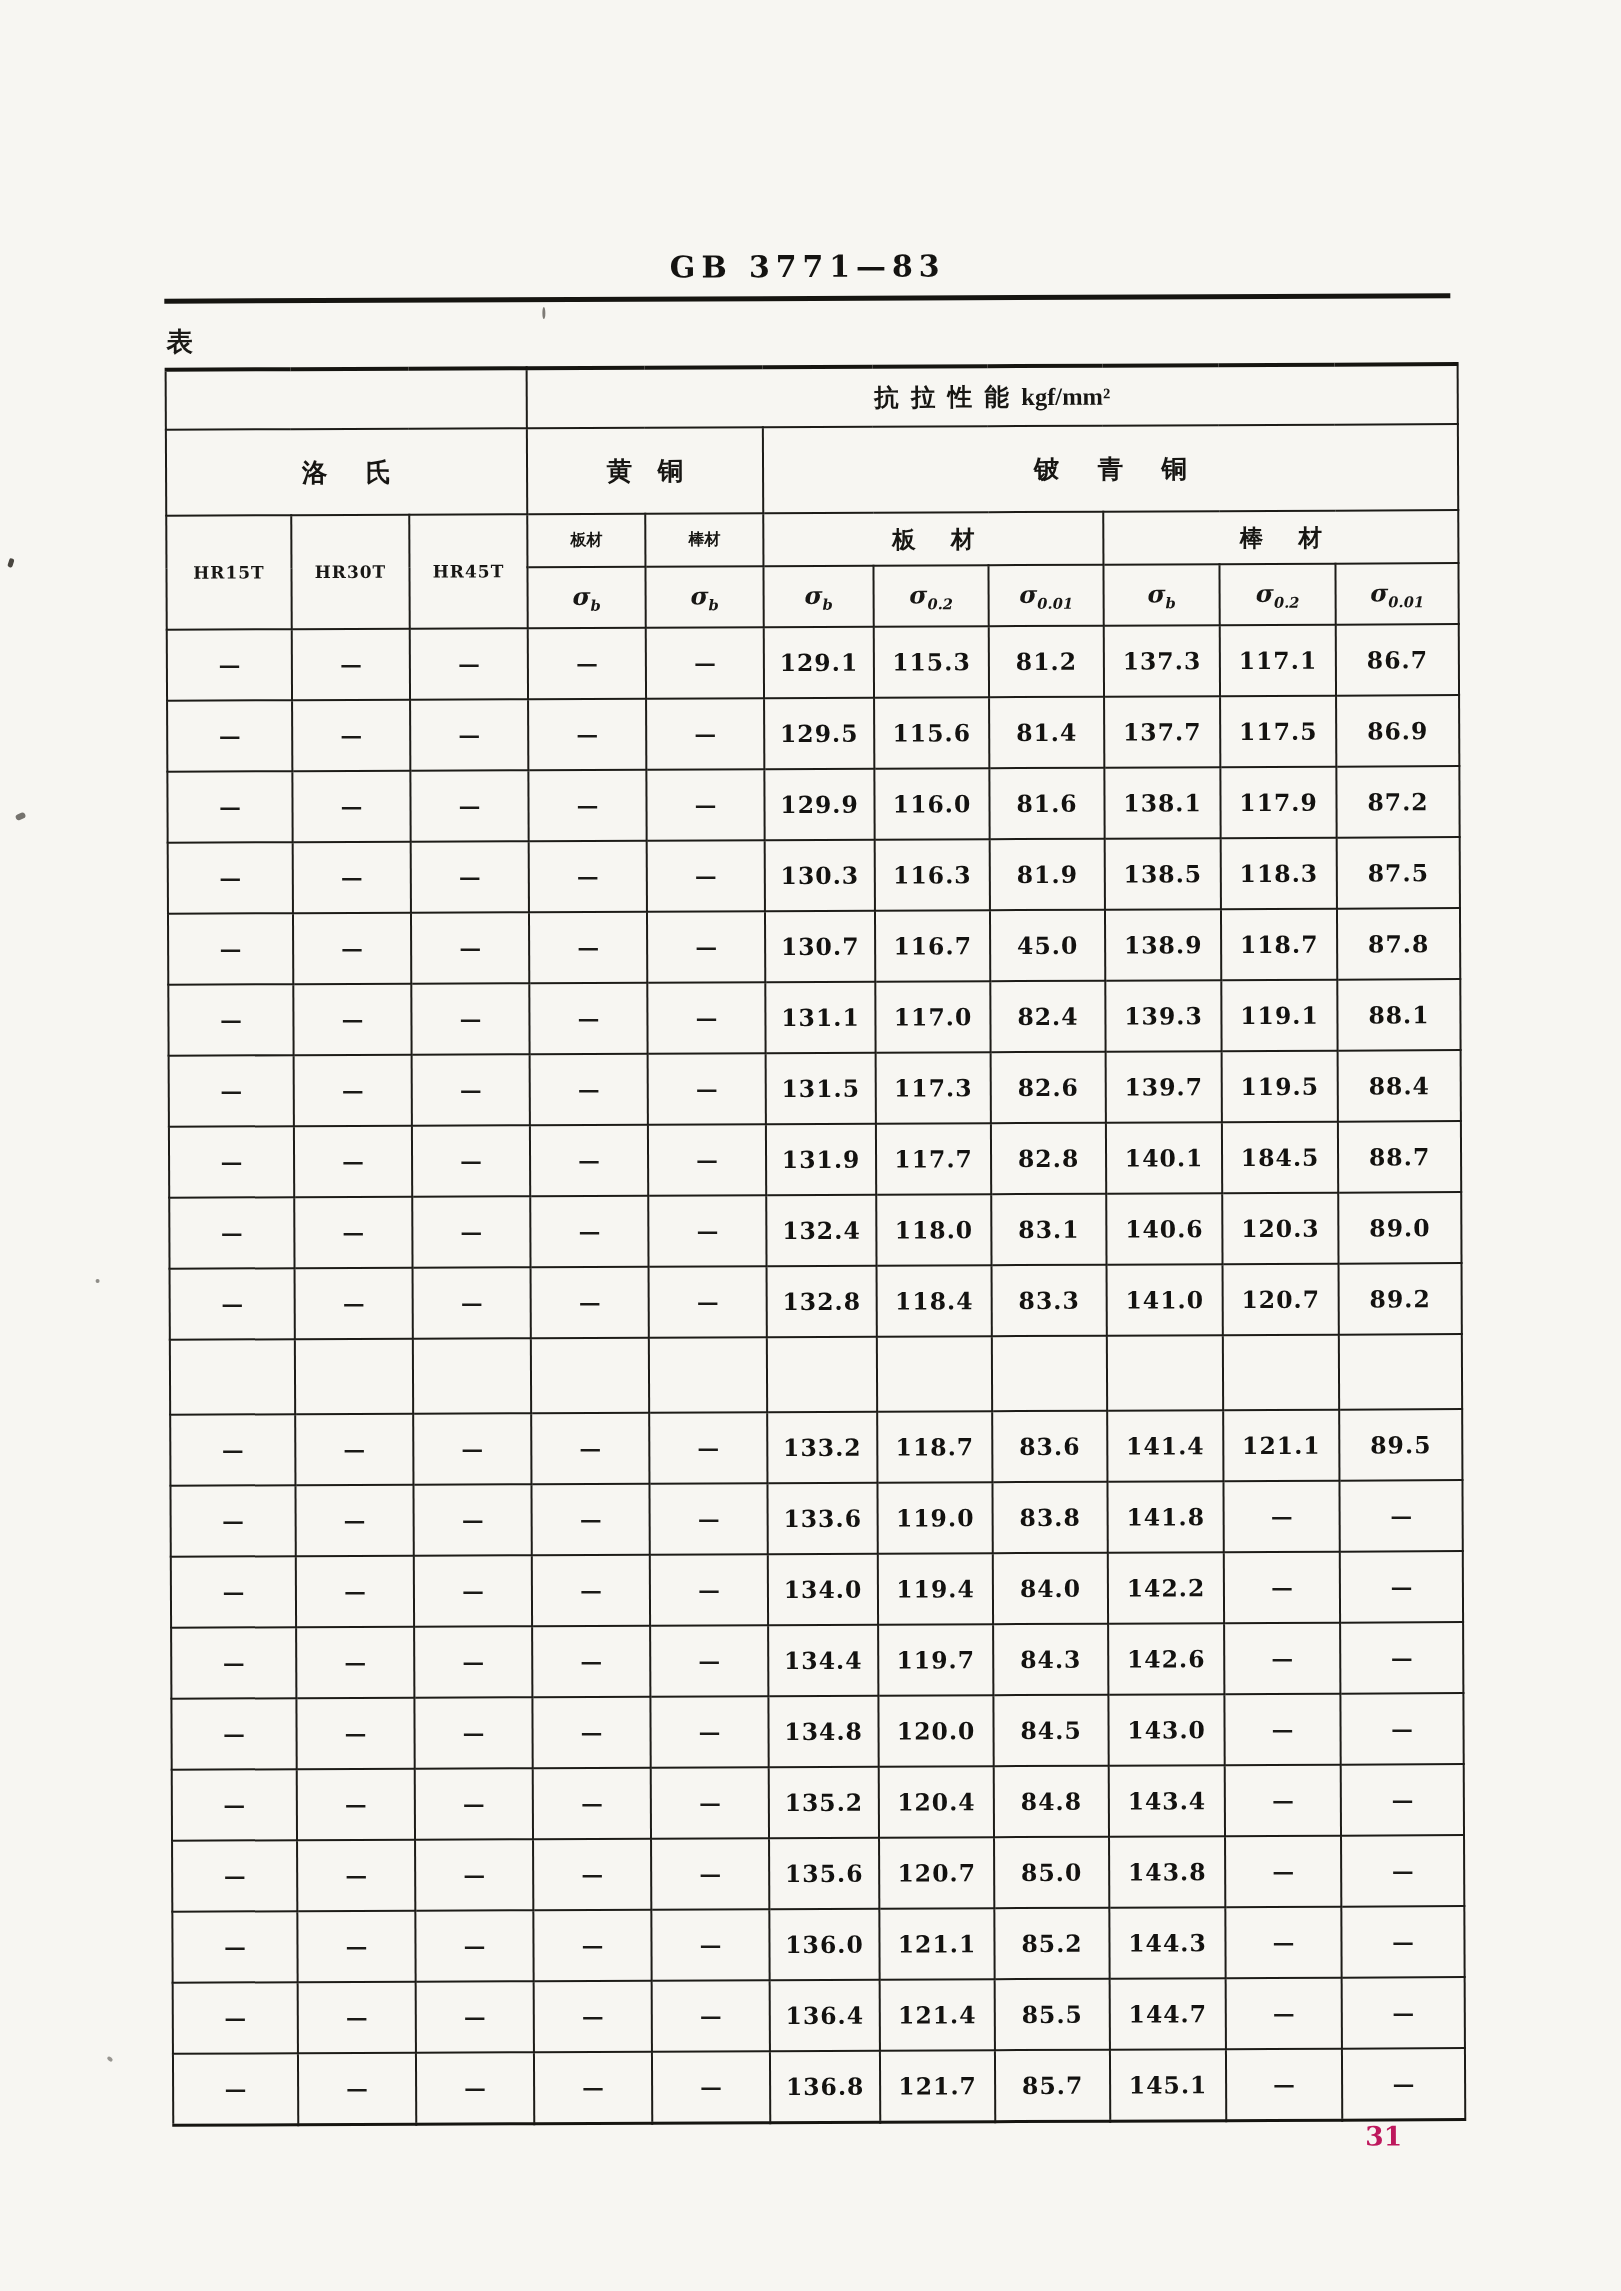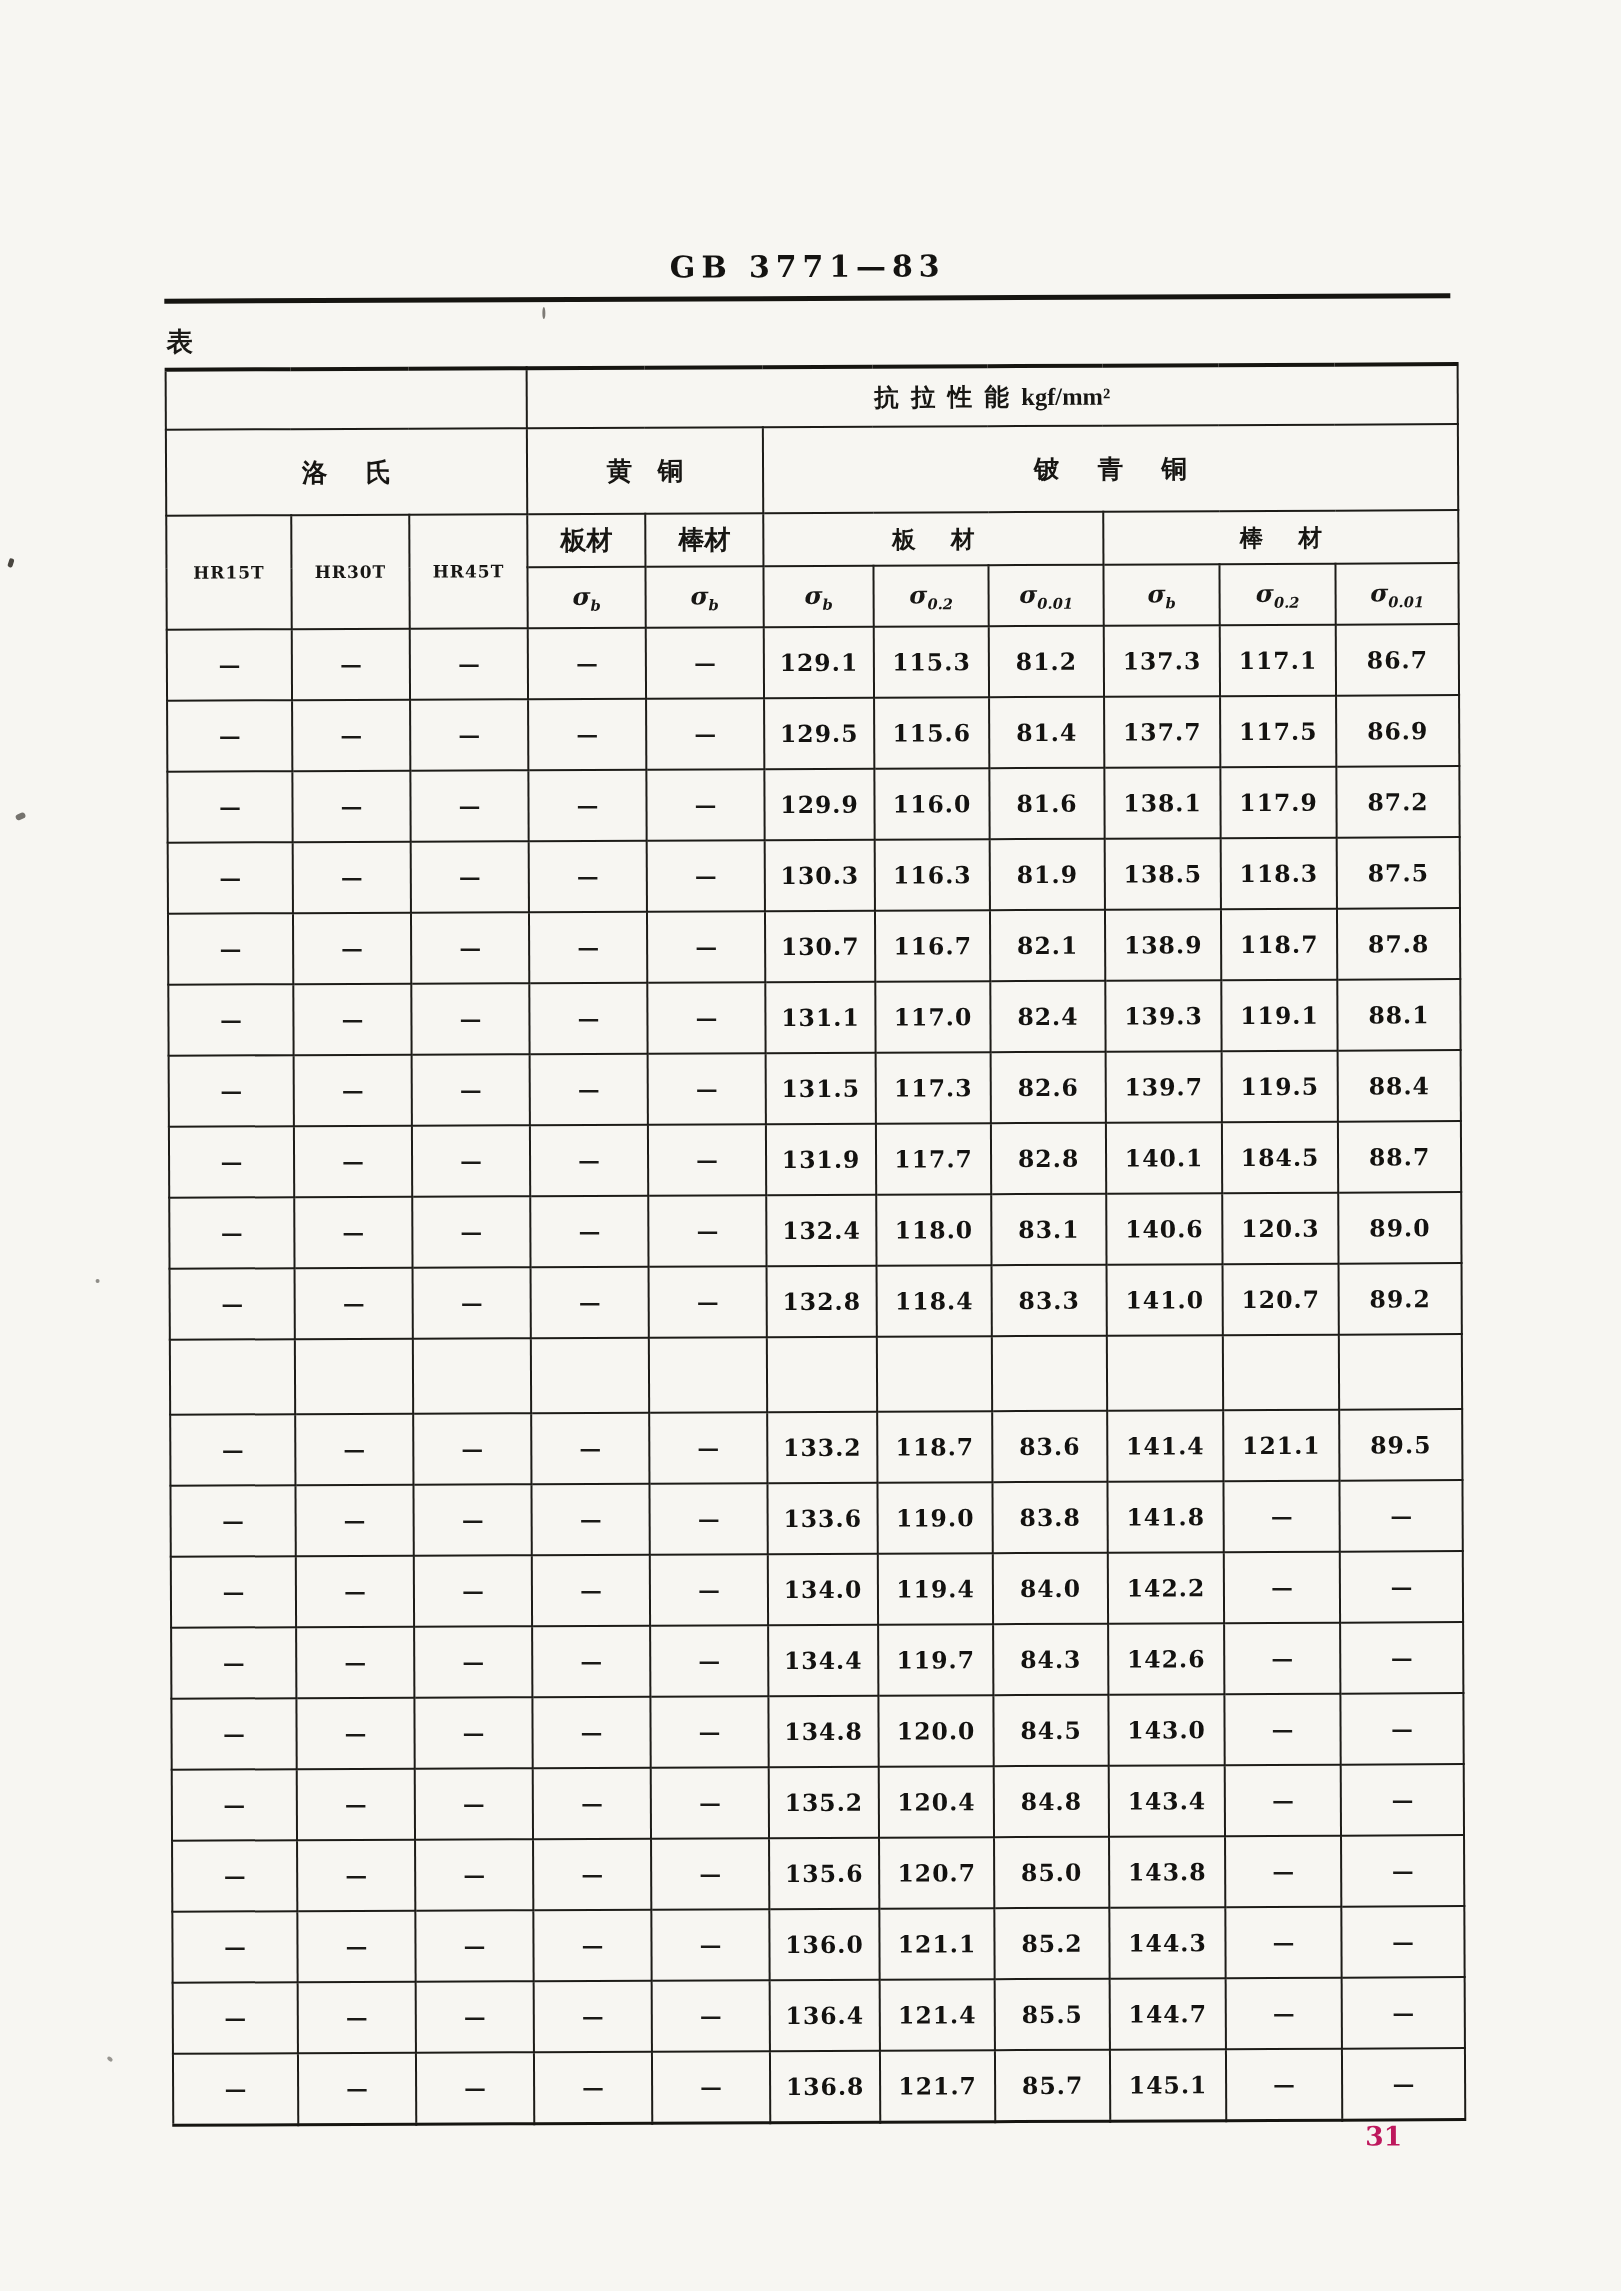--- a/index.html
+++ b/index.html
@@ -50,21 +50,21 @@
   tr.hrow-sigma td{height:59px;border-bottom:2.9px solid #1d1c18;margin-left:7px;}
   td.blank-corner{background:transparent;}
   .h-cjk, .h-tensile, .h-form, .h-form-sm{
     white-space:pre;
     font-weight:bold;
     color:#171613;
   }
   .h-tensile{font-size:24.5px;}
   .h-cjk{font-size:25.5px;}
   .h-form{font-size:23.5px;}
-  .h-form-sm{font-size:26px;margin-top:18px;}
+  .h-form-sm{font-size:16px;margin-top:18px;}
   .h-hr{
     font-family:"DejaVu Serif", serif;
     font-size:17px;font-weight:bold;letter-spacing:1px;
     border-bottom:2.9px solid #1d1c18 !important;
   }
   .h-sigma{
     font-family:"DejaVu Serif", serif;
     font-style:italic;font-size:24.5px;font-weight:bold;
   }
   .h-sigma sub{
@@ -204,21 +204,21 @@
             <td class="num">87.5</td>
           </tr>
           <tr class="data-row">
             <td class="dash">—</td>
             <td class="dash">—</td>
             <td class="dash">—</td>
             <td class="dash">—</td>
             <td class="dash">—</td>
             <td class="num">130.7</td>
             <td class="num">116.7</td>
-            <td class="num">82.1</td>
+            <td class="num">45.0</td>
             <td class="num">138.9</td>
             <td class="num">118.7</td>
             <td class="num">87.8</td>
           </tr>
           <tr class="data-row">
             <td class="dash">—</td>
             <td class="dash">—</td>
             <td class="dash">—</td>
             <td class="dash">—</td>
             <td class="dash">—</td>

